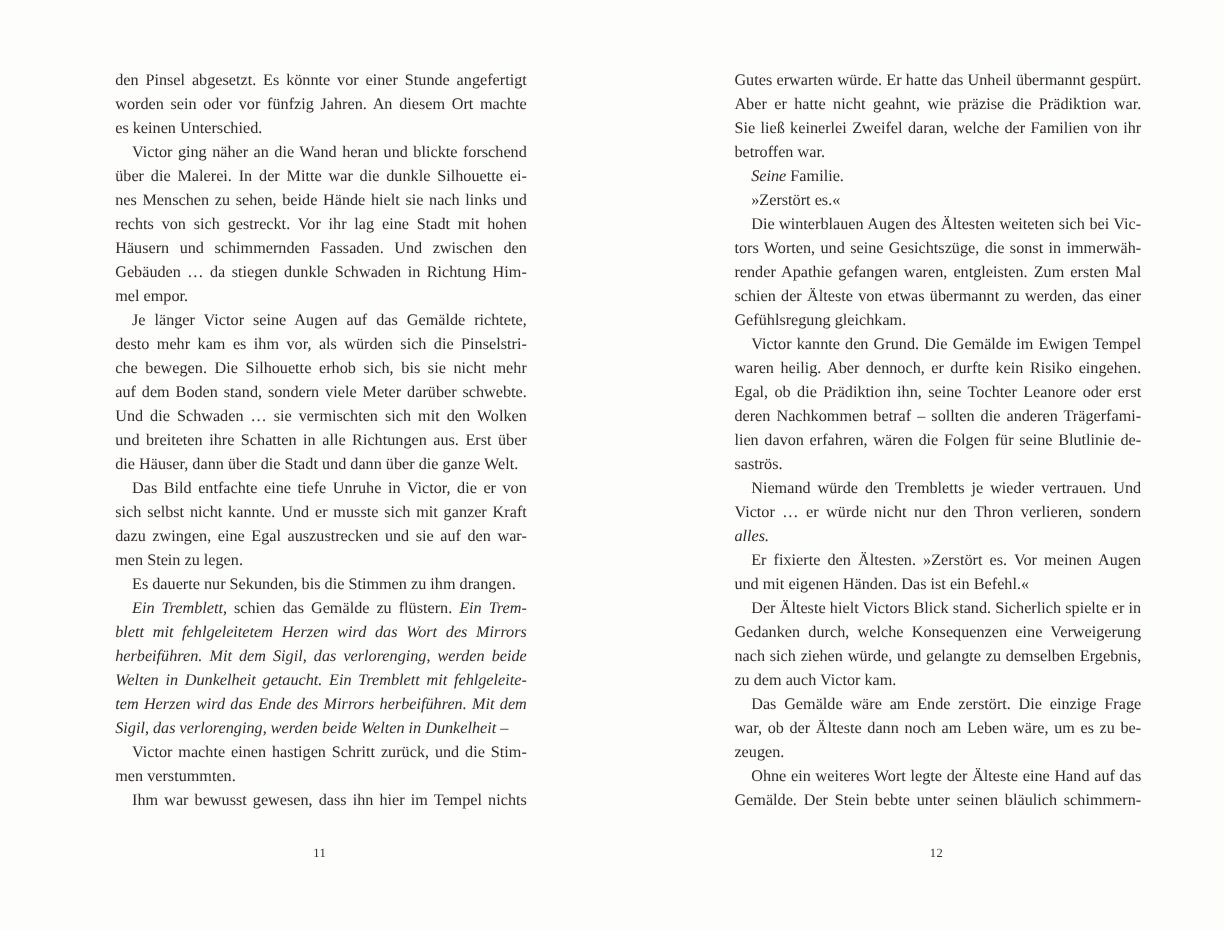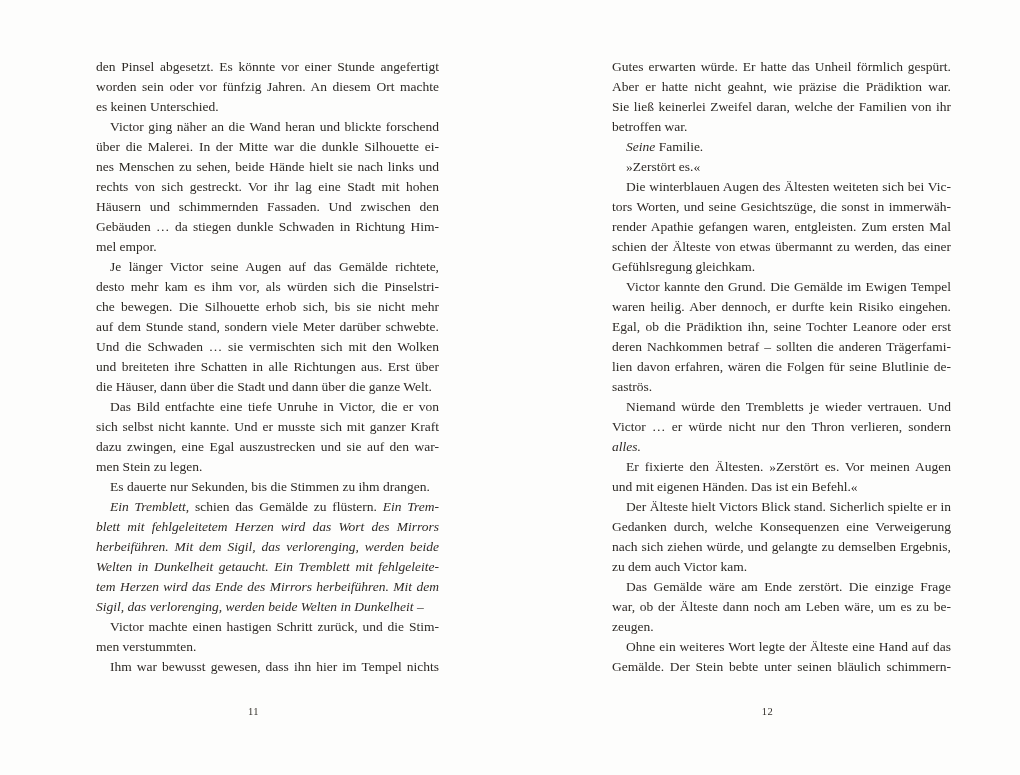--- a/index.html
+++ b/index.html
@@ -38,21 +38,21 @@
     overflow: hidden;
     text-align: justify;
     text-align-last: justify;
   }
   .line.last { text-align-last: left; }
   .line.indent { text-indent: 14px; }
   .line em { font-style: italic; }
   .page-number {
     position: absolute;
     top: 705px;
-    left: 0;
+    left: 13px;
     width: 100%;
     text-align: center;
     font-size: 10.5px;
     line-height: 14px;
     letter-spacing: 0.5px;
     color: #35312c;
   }
 </style>
 </head>
 <body style="background: rgb(253, 253, 252); color: rgb(46, 42, 38);">
@@ -66,21 +66,21 @@
         <div class="line indent"><span>Victor ging näher an die Wand heran und blickte forschend</span></div>
         <div class="line"><span>über die Malerei. In der Mitte war die dunkle Silhouette ei-</span></div>
         <div class="line"><span>nes Menschen zu sehen, beide Hände hielt sie nach links und</span></div>
         <div class="line"><span>rechts von sich gestreckt. Vor ihr lag eine Stadt mit hohen</span></div>
         <div class="line"><span>Häusern und schimmernden Fassaden. Und zwischen den</span></div>
         <div class="line"><span>Gebäuden … da stiegen dunkle Schwaden in Richtung Him-</span></div>
         <div class="line last"><span>mel empor.</span></div>
         <div class="line indent"><span>Je länger Victor seine Augen auf das Gemälde richtete,</span></div>
         <div class="line"><span>desto mehr kam es ihm vor, als würden sich die Pinselstri-</span></div>
         <div class="line"><span>che bewegen. Die Silhouette erhob sich, bis sie nicht mehr</span></div>
-        <div class="line"><span>auf dem Stunde stand, sondern viele Meter darüber schwebte.</span></div>
+        <div class="line"><span>auf dem Boden stand, sondern viele Meter darüber schwebte.</span></div>
         <div class="line"><span>Und die Schwaden … sie vermischten sich mit den Wolken</span></div>
         <div class="line"><span>und breiteten ihre Schatten in alle Richtungen aus. Erst über</span></div>
         <div class="line last"><span>die Häuser, dann über die Stadt und dann über die ganze Welt.</span></div>
         <div class="line indent"><span>Das Bild entfachte eine tiefe Unruhe in Victor, die er von</span></div>
         <div class="line"><span>sich selbst nicht kannte. Und er musste sich mit ganzer Kraft</span></div>
         <div class="line"><span>dazu zwingen, eine Egal auszustrecken und sie auf den war-</span></div>
         <div class="line last"><span>men Stein zu legen.</span></div>
         <div class="line last indent"><span>Es dauerte nur Sekunden, bis die Stimmen zu ihm drangen.</span></div>
         <div class="line indent"><em>Ein Tremblett,</em><span> schien das Gemälde zu flüstern. </span><em>Ein Trem-</em></div>
         <div class="line"><em>blett mit fehlgeleitetem Herzen wird das Wort des Mirrors</em></div>
@@ -89,21 +89,21 @@
         <div class="line"><em>tem Herzen wird das Ende des Mirrors herbeiführen. Mit dem</em></div>
         <div class="line last"><em>Sigil, das verlorenging, werden beide Welten in Dunkelheit –</em></div>
         <div class="line indent"><span>Victor machte einen hastigen Schritt zurück, und die Stim-</span></div>
         <div class="line last"><span>men verstummten.</span></div>
         <div class="line indent"><span>Ihm war bewusst gewesen, dass ihn hier im Tempel nichts</span></div>
       </div>
     <div class="page-number">11</div>
   </section>
   <section class="page right">
     <div class="text-block">
-        <div class="line"><span>Gutes erwarten würde. Er hatte das Unheil förmlich gespürt.</span></div>
+        <div class="line"><span>Gutes erwarten würde. Er hatte das Unheil übermannt gespürt.</span></div>
         <div class="line"><span>Aber er hatte nicht geahnt, wie präzise die Prädiktion war.</span></div>
         <div class="line"><span>Sie ließ keinerlei Zweifel daran, welche der Familien von ihr</span></div>
         <div class="line last"><span>betroffen war.</span></div>
         <div class="line last indent"><em>Seine</em><span> Familie.</span></div>
         <div class="line last indent"><span>»Zerstört es.«</span></div>
         <div class="line indent"><span>Die winterblauen Augen des Ältesten weiteten sich bei Vic-</span></div>
         <div class="line"><span>tors Worten, und seine Gesichtszüge, die sonst in immerwäh-</span></div>
         <div class="line"><span>render Apathie gefangen waren, entgleisten. Zum ersten Mal</span></div>
         <div class="line"><span>schien der Älteste von etwas übermannt zu werden, das einer</span></div>
         <div class="line last"><span>Gefühlsregung gleichkam.</span></div>

